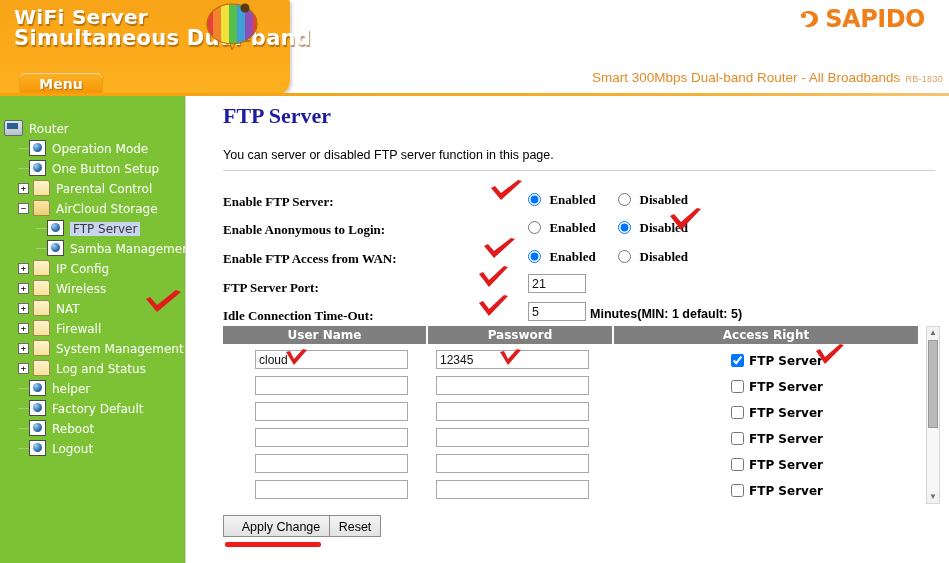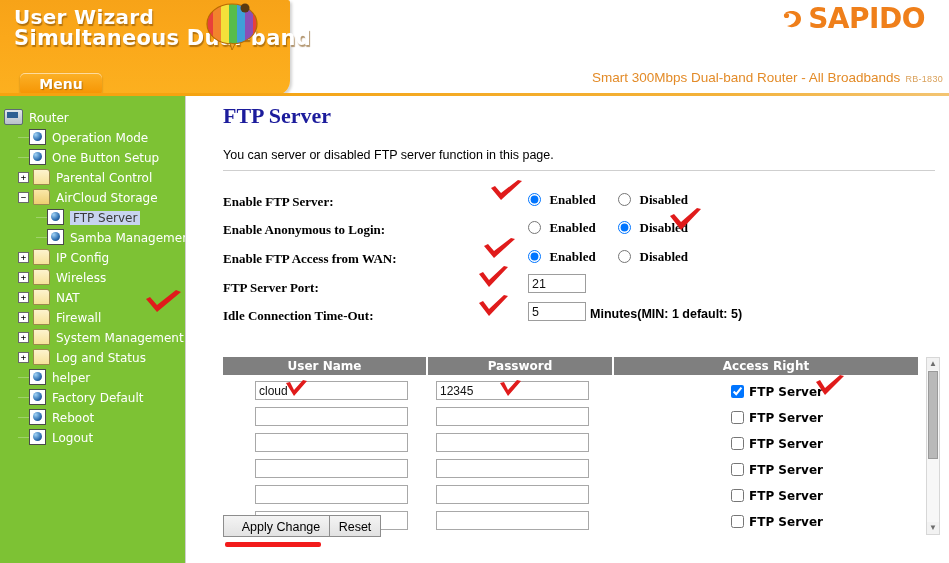--- a/index.html
+++ b/index.html
@@ -40,21 +40,21 @@
     font-family:"DejaVu Sans", sans-serif;
     text-align:center;line-height:23px;
     text-shadow:1px 1px 1px rgba(120,70,0,.5);
   }
   .sapido-logo{
     position:absolute;right:24px;top:6px;height:26px;
     display:flex;align-items:center;gap:4px;
   }
   .sapido-mark{width:22px;height:22px;}
   .sapido-text{
-    font-family:"DejaVu Sans", sans-serif;font-size:28px;font-weight:bold;
+    font-family:"DejaVu Sans", sans-serif;font-size:24px;font-weight:bold;
     color:#ef7f1a;letter-spacing:-.5px;line-height:24px;
   }
   .model-line{
     position:absolute;right:6px;top:70px;
     font-family:"Liberation Sans", sans-serif;font-size:13.5px;
     color:#e38b28;white-space:nowrap;
   }
   .model-line .rb{font-size:9px;color:#d9a05a;margin-left:5px;letter-spacing:.3px;}
   .orange-rule{
     position:absolute;left:185px;top:93px;width:764px;height:3px;
@@ -63,21 +63,21 @@
   .orange-rule2{
     position:absolute;left:0;top:93px;width:185px;height:3px;background:#f5a310;
   }
   
   #sidebar{
     position:absolute;left:0;top:96px;width:185px;height:467px;
     background:#7dc234;
     border-right:1px solid #cfcfcf;
     overflow:hidden;
   }
-  .tree{position:relative;padding-top:11px;}
+  .tree{position:relative;padding-top:22px;}
   .node{
     position:relative;height:20px;line-height:20px;white-space:nowrap;
     font-size:12px;color:#ffffff;
     font-family:"DejaVu Sans", sans-serif;
   }
   .node .lbl{vertical-align:middle;}
   .node.root{padding-left:4px;}
   .node.l1{padding-left:18px;}
   .node.l2{padding-left:36px;}
   .pm{
@@ -152,21 +152,21 @@
     font-family:"Liberation Sans", sans-serif;font-size:12.5px;color:#111;
     padding:1px 3px;box-sizing:border-box;
   }
   .unit-text{
     position:absolute;
     font-family:Liberation Sans, sans-serif;font-weight:bold;font-size:12.5px;color:#000;
     white-space:nowrap;
   }
   
   #acct-table{
-    position:absolute;left:37px;top:230px;width:712px;height:178px;margin-top:31px;
+    position:absolute;left:37px;top:230px;width:712px;height:178px;
   }
   .thead{position:absolute;left:0;top:0;width:695px;height:18px;display:flex;}
   .th{
     background:#7f7f7f;color:#ffffff;font-family:"DejaVu Sans", sans-serif;
     font-size:12px;font-weight:bold;text-align:center;line-height:18px;
     border-right:2px solid #ffffff;box-sizing:border-box;
   }
   .th.u{width:205px;}
   .th.p{width:186px;}
   .th.a{width:304px;border-right:none;}
@@ -206,21 +206,21 @@
     height:22px;line-height:20px;text-align:center;box-sizing:border-box;
     cursor:pointer;
   }
 </style>
 </head>
 <body>
 
 <div id="top-banner">
 
   <div class="orange-card">
-    <div class="wifi-line1">User Wizard</div>
+    <div class="wifi-line1">WiFi Server</div>
     <div class="wifi-line2">Simultaneous Dual-band</div>
 
     <div class="balloon">
       <svg width="62" height="50" viewBox="0 0 62 50">
         <defs>
           <clipPath id="bclip">
               <ellipse cx="31" cy="22" rx="25" ry="20"></ellipse>
             </clipPath>
         </defs>
         <g clip-path="url(#bclip)">

